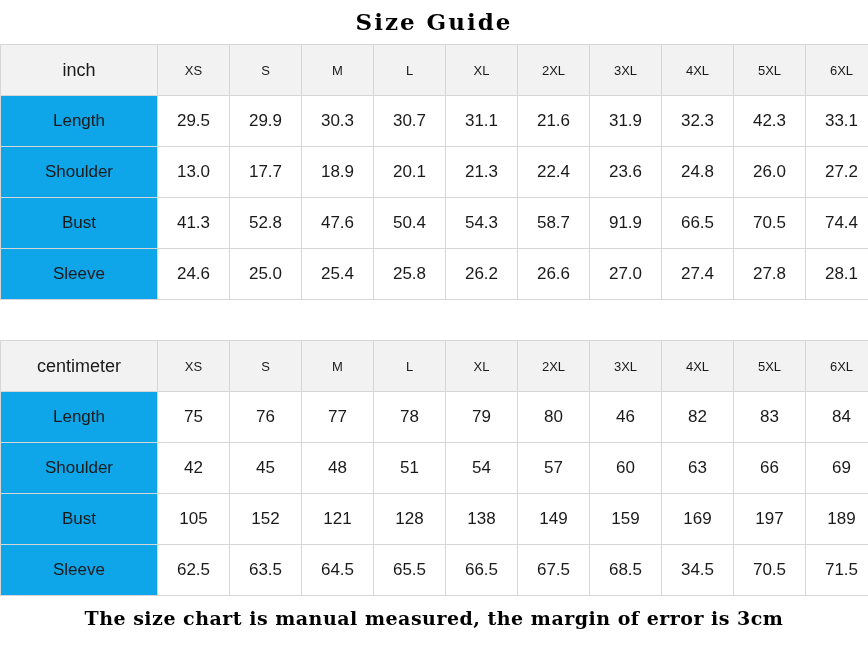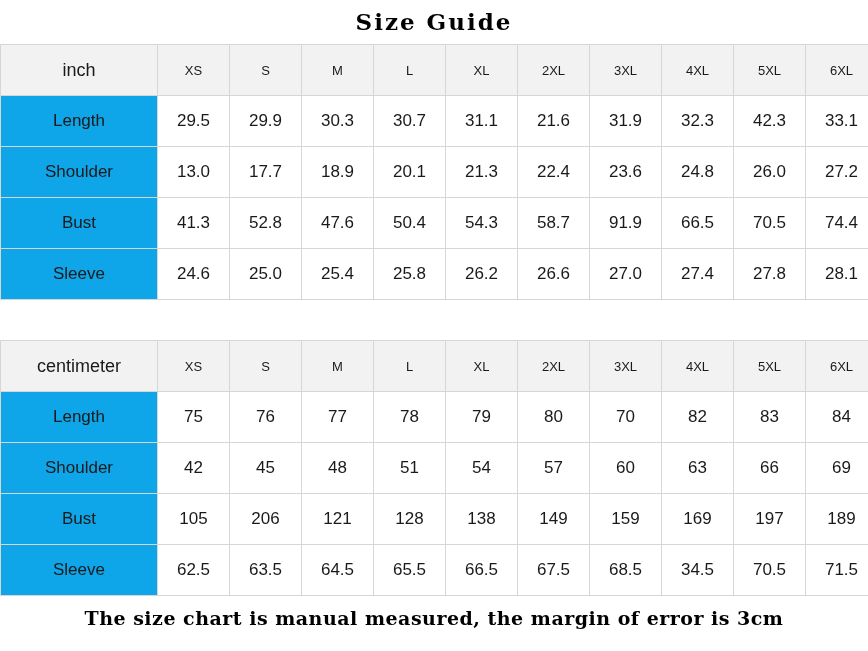--- a/index.html
+++ b/index.html
@@ -180,42 +180,42 @@
         <td class="val">6XL</td>
       </tr>
       <tr>
         <td class="row-label">Length</td>
         <td class="val">75</td>
         <td class="val">76</td>
         <td class="val">77</td>
         <td class="val">78</td>
         <td class="val">79</td>
         <td class="val">80</td>
-        <td class="val">70</td>
+        <td class="val">46</td>
         <td class="val">82</td>
         <td class="val">83</td>
         <td class="val">84</td>
       </tr>
       <tr>
         <td class="row-label">Shoulder</td>
         <td class="val">42</td>
         <td class="val">45</td>
         <td class="val">48</td>
         <td class="val">51</td>
         <td class="val">54</td>
         <td class="val">57</td>
         <td class="val">60</td>
         <td class="val">63</td>
         <td class="val">66</td>
         <td class="val">69</td>
       </tr>
       <tr>
         <td class="row-label">Bust</td>
         <td class="val">105</td>
-        <td class="val">206</td>
+        <td class="val">152</td>
         <td class="val">121</td>
         <td class="val">128</td>
         <td class="val">138</td>
         <td class="val">149</td>
         <td class="val">159</td>
         <td class="val">169</td>
         <td class="val">197</td>
         <td class="val">189</td>
       </tr>
       <tr>

